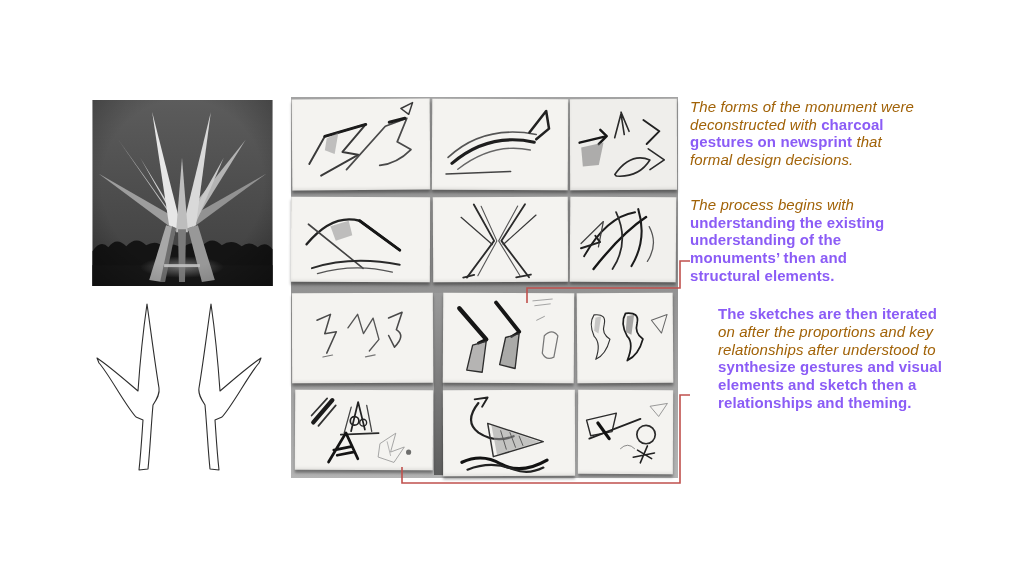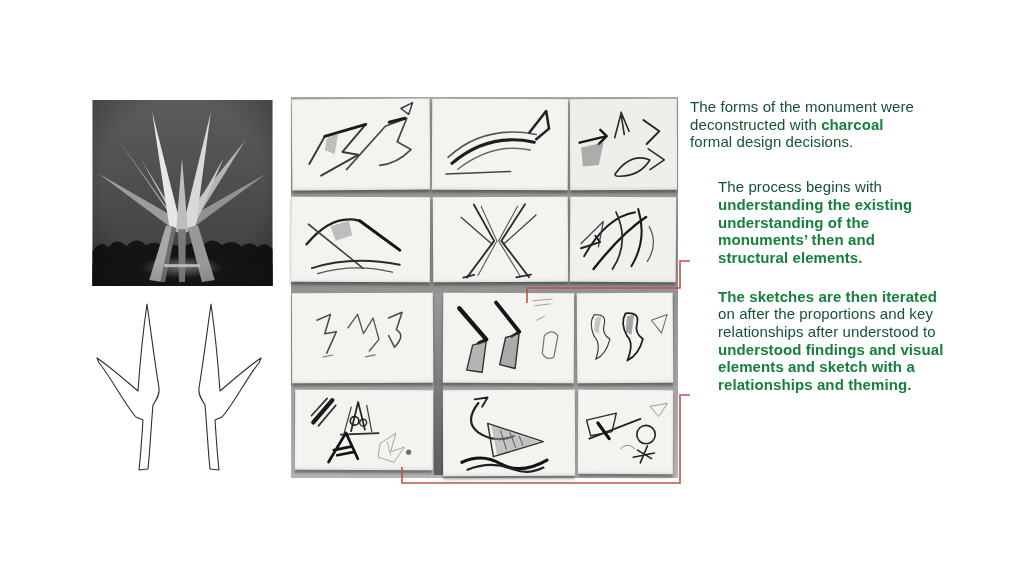--- a/index.html
+++ b/index.html
@@ -29,25 +29,25 @@
   .darkstrip{
     position:absolute;left:143px;top:196px;width:9px;height:182px;
     background:linear-gradient(180deg,#9a9a9a,#5d5d5d);
   }
   
   #copy{
     position:absolute;left:690px;top:98px;width:262px;
     font-size:15px;line-height:17.7px;letter-spacing:.1px;
   }
   .para{margin:0;}
-  .para:nth-child(2){margin-top:27px;margin-left:28px;}
+  .para:nth-child(2){margin-top:27px;}
   .para:nth-child(3){margin-top:21px;margin-left:28px;}
   .tline{white-space:nowrap;}
-  .seg-gray{color:#14532d;font-weight:400;}
-  .seg-bold{color:#15803d;font-weight:700;}
+  .seg-gray{color:#a16207;font-weight:400;font-style:italic;}
+  .seg-bold{color:#8b5cf6;font-weight:700;}
   
   #annotations{
     position:absolute;left:0;top:0;width:1024px;height:576px;
     pointer-events:none;
   }
 </style>
 </head>
 <body>
 
 <div id="slide">
@@ -243,35 +243,36 @@
         <path d="M102,10 L126,6 L114,24 Z" stroke="#888888" stroke-width="1.2"></path>
         <path d="M60,70 Q70,60 80,70" stroke="#777777" stroke-width="1.2"></path>
       </svg>
     </div>
   </div>
 
   <div id="copy">
       <div class="para">
         <div class="tline"><span class="seg-gray">The forms of the monument were</span></div>
         <div class="tline"><span class="seg-gray">deconstructed with </span><span class="seg-bold">charcoal</span></div>
+        <div class="tline"><span class="seg-bold">gestures on newsprint</span><span class="seg-gray"> that</span></div>
         <div class="tline"><span class="seg-gray">formal design decisions.</span></div>
       </div>
       <div class="para">
         <div class="tline"><span class="seg-gray">The process begins with</span></div>
         <div class="tline"><span class="seg-bold">understanding the existing</span></div>
         <div class="tline"><span class="seg-bold">understanding of the</span></div>
         <div class="tline"><span class="seg-bold">monuments’ then and</span></div>
         <div class="tline"><span class="seg-bold">structural elements.</span></div>
       </div>
       <div class="para">
         <div class="tline"><span class="seg-bold">The sketches are then iterated</span></div>
         <div class="tline"><span class="seg-gray">on after the proportions and key</span></div>
         <div class="tline"><span class="seg-gray">relationships after understood to</span></div>
-        <div class="tline"><span class="seg-bold">understood findings and visual</span></div>
-        <div class="tline"><span class="seg-bold">elements and sketch with a</span></div>
+        <div class="tline"><span class="seg-bold">synthesize gestures and visual</span></div>
+        <div class="tline"><span class="seg-bold">elements and sketch then a</span></div>
         <div class="tline"><span class="seg-bold">relationships and theming.</span></div>
       </div>
     </div>
 
   <svg id="annotations" viewBox="0 0 1024 576">
     <path d="M690,261 L680,261 L680,288 L527,288 L527,303" fill="none" stroke="#c0504d" stroke-width="1.6"></path>
     <path d="M690,395 L680,395 L680,483 L402,483 L402,467" fill="none" stroke="#c0504d" stroke-width="1.6"></path>
   </svg>
 
 </div>

